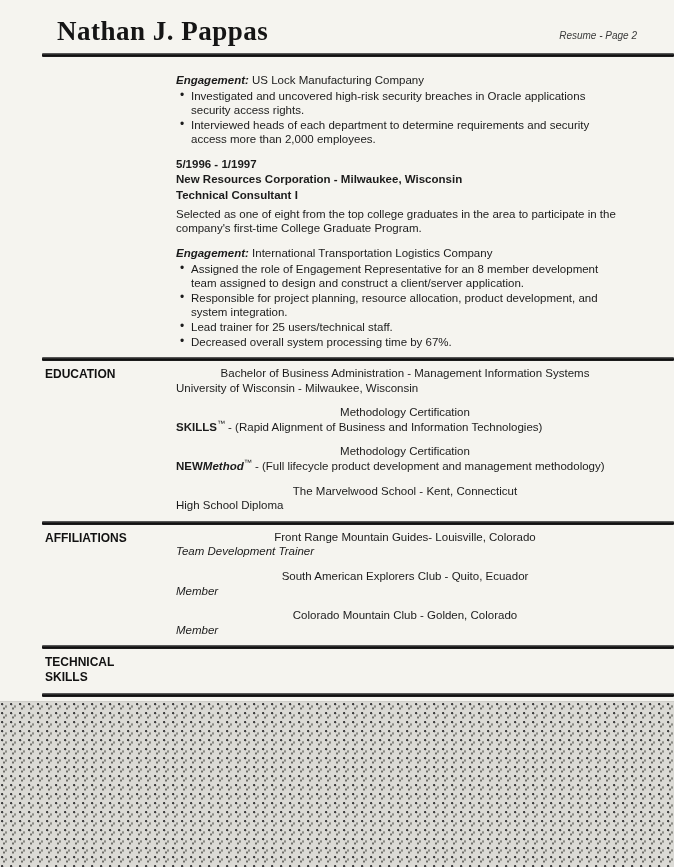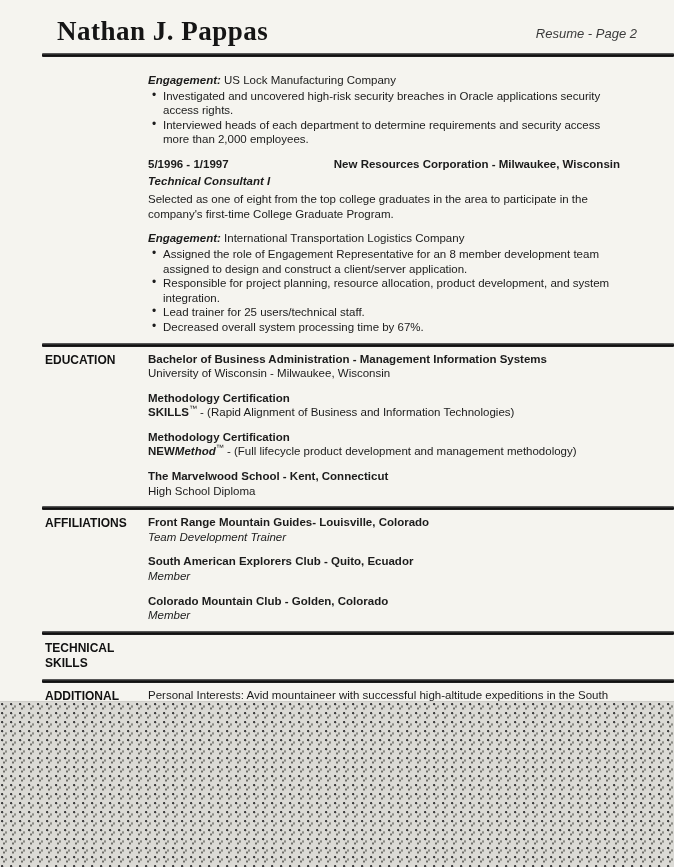--- a/index.html
+++ b/index.html
@@ -15,53 +15,53 @@
 
   
   .header-row {
     display:flex; justify-content:space-between; align-items:flex-end;
     padding:16px 37px 6px 57px;
   }
   .name {
     font-family:"Liberation Serif", serif;
     font-weight:bold; font-size:27px; letter-spacing:0.5px; color:#151515;
   }
-  .page-label { font-style:italic; font-size:13px; color:#3a3a3a; padding-bottom:6px; }
+  .page-label { font-style:italic; font-size:10px; color:#3a3a3a; padding-bottom:6px; }
 
   .rule {
     height:4px;
     background:linear-gradient(180deg,#6d6d6d 0%, #0c0c0c 55%, #222 100%);
     margin-left:42px;
     border-radius:1px;
   }
   .header-rule { margin-bottom:16px; }
   .section-rule { margin-top:8px; margin-bottom:5px; }
 
   
-  .section { display:flex; padding-left:45px; padding-right:54px; }
+  .section { display:flex; padding-left:45px; padding-right:40px;gap:28px; }
   .label-col {
     width:103px; flex:0 0 103px;
     font-weight:bold; font-size:12px; line-height:15px; color:#111;
     padding-top:1px;
   }
   .body-col { flex:1; font-size:11.5px; line-height:14.6px; }
 
   .block { margin-bottom:10px; }
   .block:last-child { margin-bottom:0; }
 
   .eng-label { font-weight:bold; font-style:italic; }
   .bullets { list-style:none; margin:1px 10px 0 0; padding:0; }
   .bullets li { position:relative; padding-left:15px; margin:0; }
   .bullets li::before { content:"\2022"; position:absolute; left:4px; top:-1px; font-size:12px; }
 
-  .job-head { display:flex; justify-content:space-between; font-weight:bold; }
-  .job-title { font-weight:bold; font-style:italic; margin-top:2px; }
+  .job-head { display:flex; justify-content:space-between; font-weight:bold;flex-direction:column; }
+  .job-title { font-weight:bold; margin-top:2px; }
   .job-summary { margin-top:4px; }
 
-  .entry-title { font-weight:bold; }
+  .entry-title { font-weight:normal;text-align:center; }
   .entry-sub { }
   .tm { font-size:8px; vertical-align:super; line-height:0; }
   .bold { font-weight:bold; }
   .italic { font-style:italic;margin-top:48px; }
   .role { font-style:italic; }
 
   
   .halftone {
     position:absolute; left:0; bottom:0; width:674px; height:165px;
     background-color:#dbdad5;

